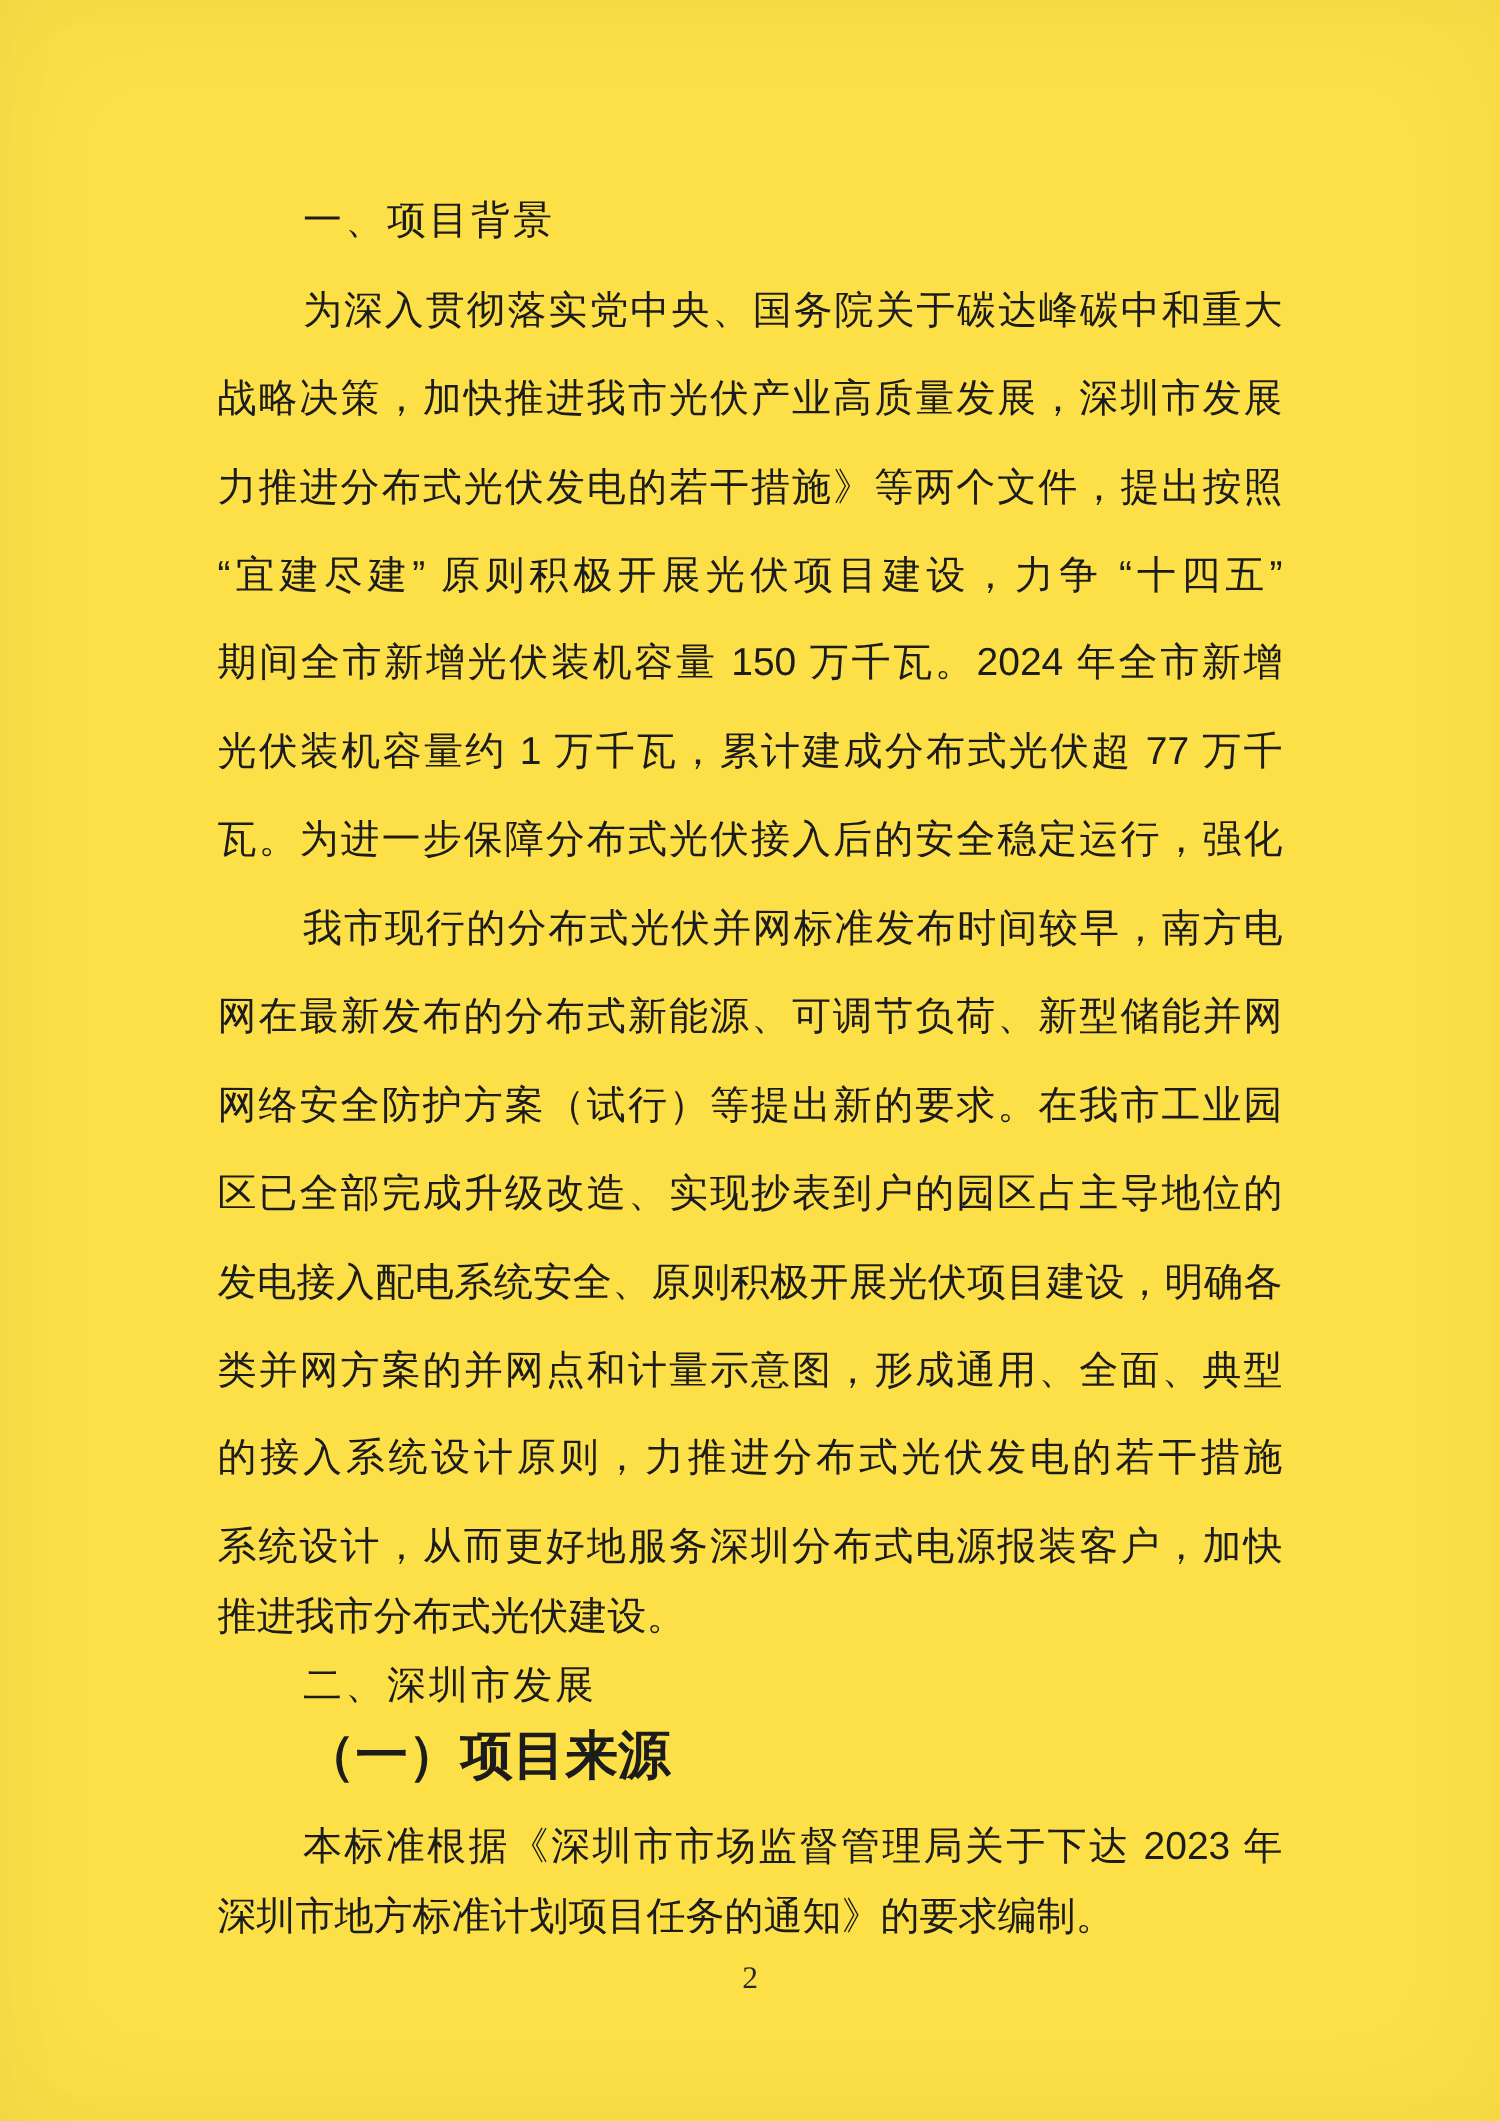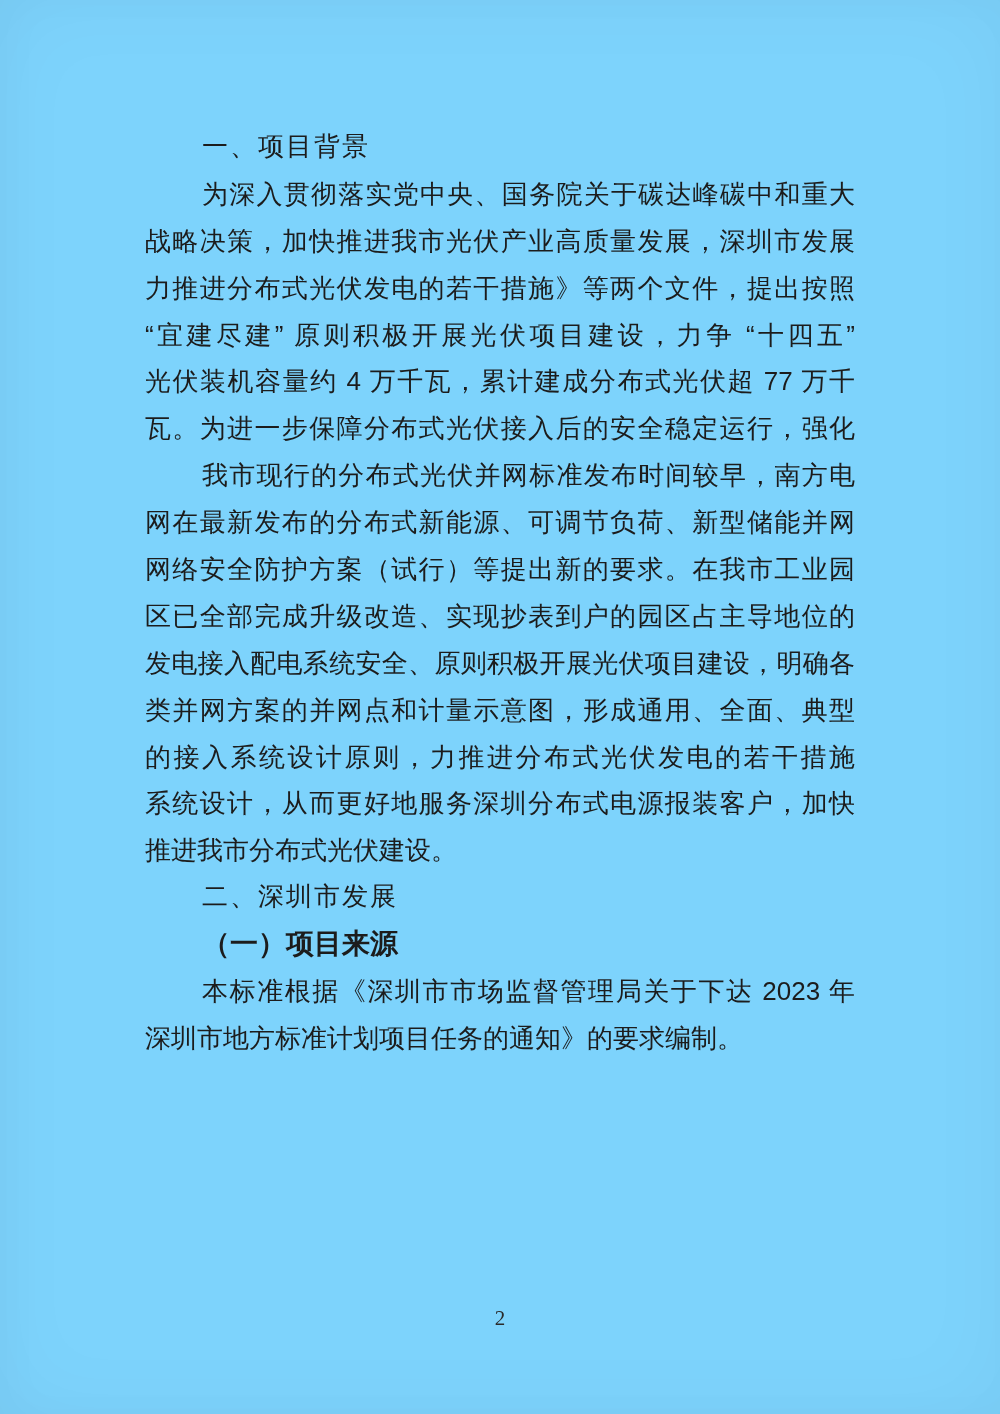--- a/index.html
+++ b/index.html
@@ -5,21 +5,21 @@
   html, body {
     margin: 0;
     padding: 0;
     background: #e8e8e8;
   }
   .page {
     position: relative;
     width: 1000px;
     height: 1414px;
     margin: 0 auto;
-    background-color: #7dd3fc;
+    background-color: #fde047;
     box-shadow: inset 0 0 90px rgba(0,0,0,0.035), inset 12px 0 40px rgba(0,0,0,0.02);
     overflow: hidden;
     color: #1c1c1c;
     font-family: "Liberation Sans", "DejaVu Sans", sans-serif;
   }
   .content {
     position: absolute;
     left: 145px;
     top: 124px;
     width: 710px;
@@ -30,31 +30,32 @@
     line-height: 46.9px;
     font-size: 26px;
     font-weight: 500;
     white-space: nowrap;
     overflow: visible;
   }
   .jst {
     white-space: normal;
     text-align: justify;
     text-align-last: justify;
+    margin-top: 12px;
   }
   .ind { padding-left: 57px; }
   .serif {
     font-family: "Liberation Serif", "DejaVu Serif", serif;
     font-weight: 400;
     font-size: 26px;
     letter-spacing: 2px;
   }
   .boldhead {
     font-weight: 700;
-    font-size: 28px;
+    font-size: 35px;
   }
   .pageno {
     position: absolute;
     left: 0;
     right: 0;
     top: 1298px;
     height: 40px;
     line-height: 40px;
     text-align: center;
     font-family: "Liberation Serif", "DejaVu Serif", serif;
@@ -68,21 +69,22 @@
 <div class="page">
   <div class="content">
 
     <div class="ln serif ind">一、项目背景</div>
 
     <div>
       <div class="ln jst ind">为深入贯彻落实党中央、国务院关于碳达峰碳中和重大</div>
       <div class="ln jst">战略决策，加快推进我市光伏产业高质量发展，深圳市发展</div>
       <div class="ln jst">力推进分布式光伏发电的若干措施》等两个文件，提出按照</div>
       <div class="ln jst">“宜建尽建” 原则积极开展光伏项目建设，力争 “十四五”</div>
-      <div class="ln jst">光伏装机容量约 4 万千瓦，累计建成分布式光伏超 77 万千</div>
+      <div class="ln jst">期间全市新增光伏装机容量 150 万千瓦。2024 年全市新增</div>
+      <div class="ln jst">光伏装机容量约 1 万千瓦，累计建成分布式光伏超 77 万千</div>
       <div class="ln jst">瓦。为进一步保障分布式光伏接入后的安全稳定运行，强化</div>
     </div>
 
     <div>
       <div class="ln jst ind">我市现行的分布式光伏并网标准发布时间较早，南方电</div>
       <div class="ln jst">网在最新发布的分布式新能源、可调节负荷、新型储能并网</div>
       <div class="ln jst">网络安全防护方案（试行）等提出新的要求。在我市工业园</div>
       <div class="ln jst">区已全部完成升级改造、实现抄表到户的园区占主导地位的</div>
       <div class="ln jst">发电接入配电系统安全、原则积极开展光伏项目建设，明确各</div>
       <div class="ln jst">类并网方案的并网点和计量示意图，形成通用、全面、典型</div>

